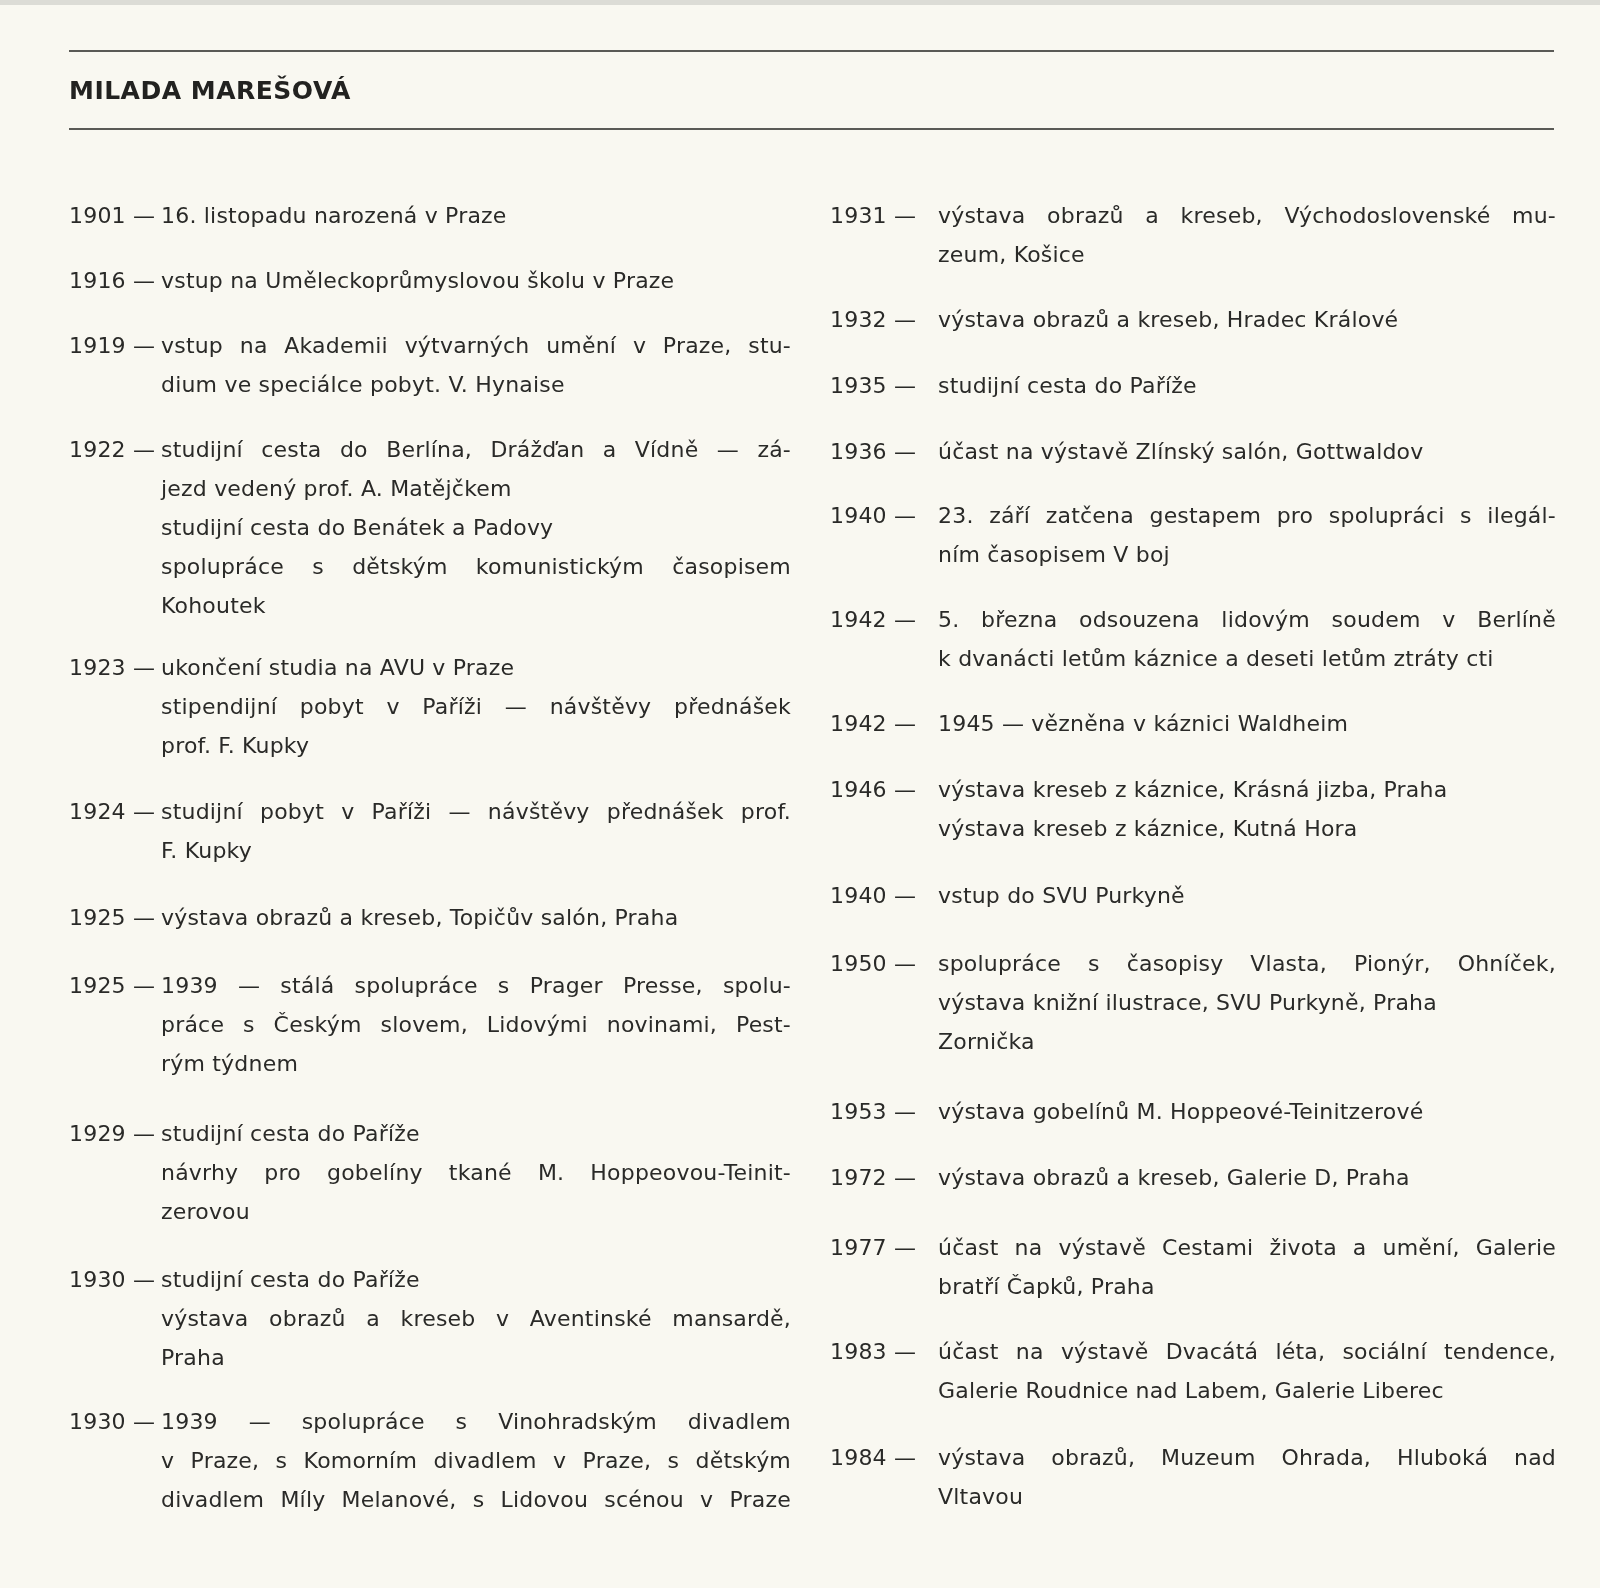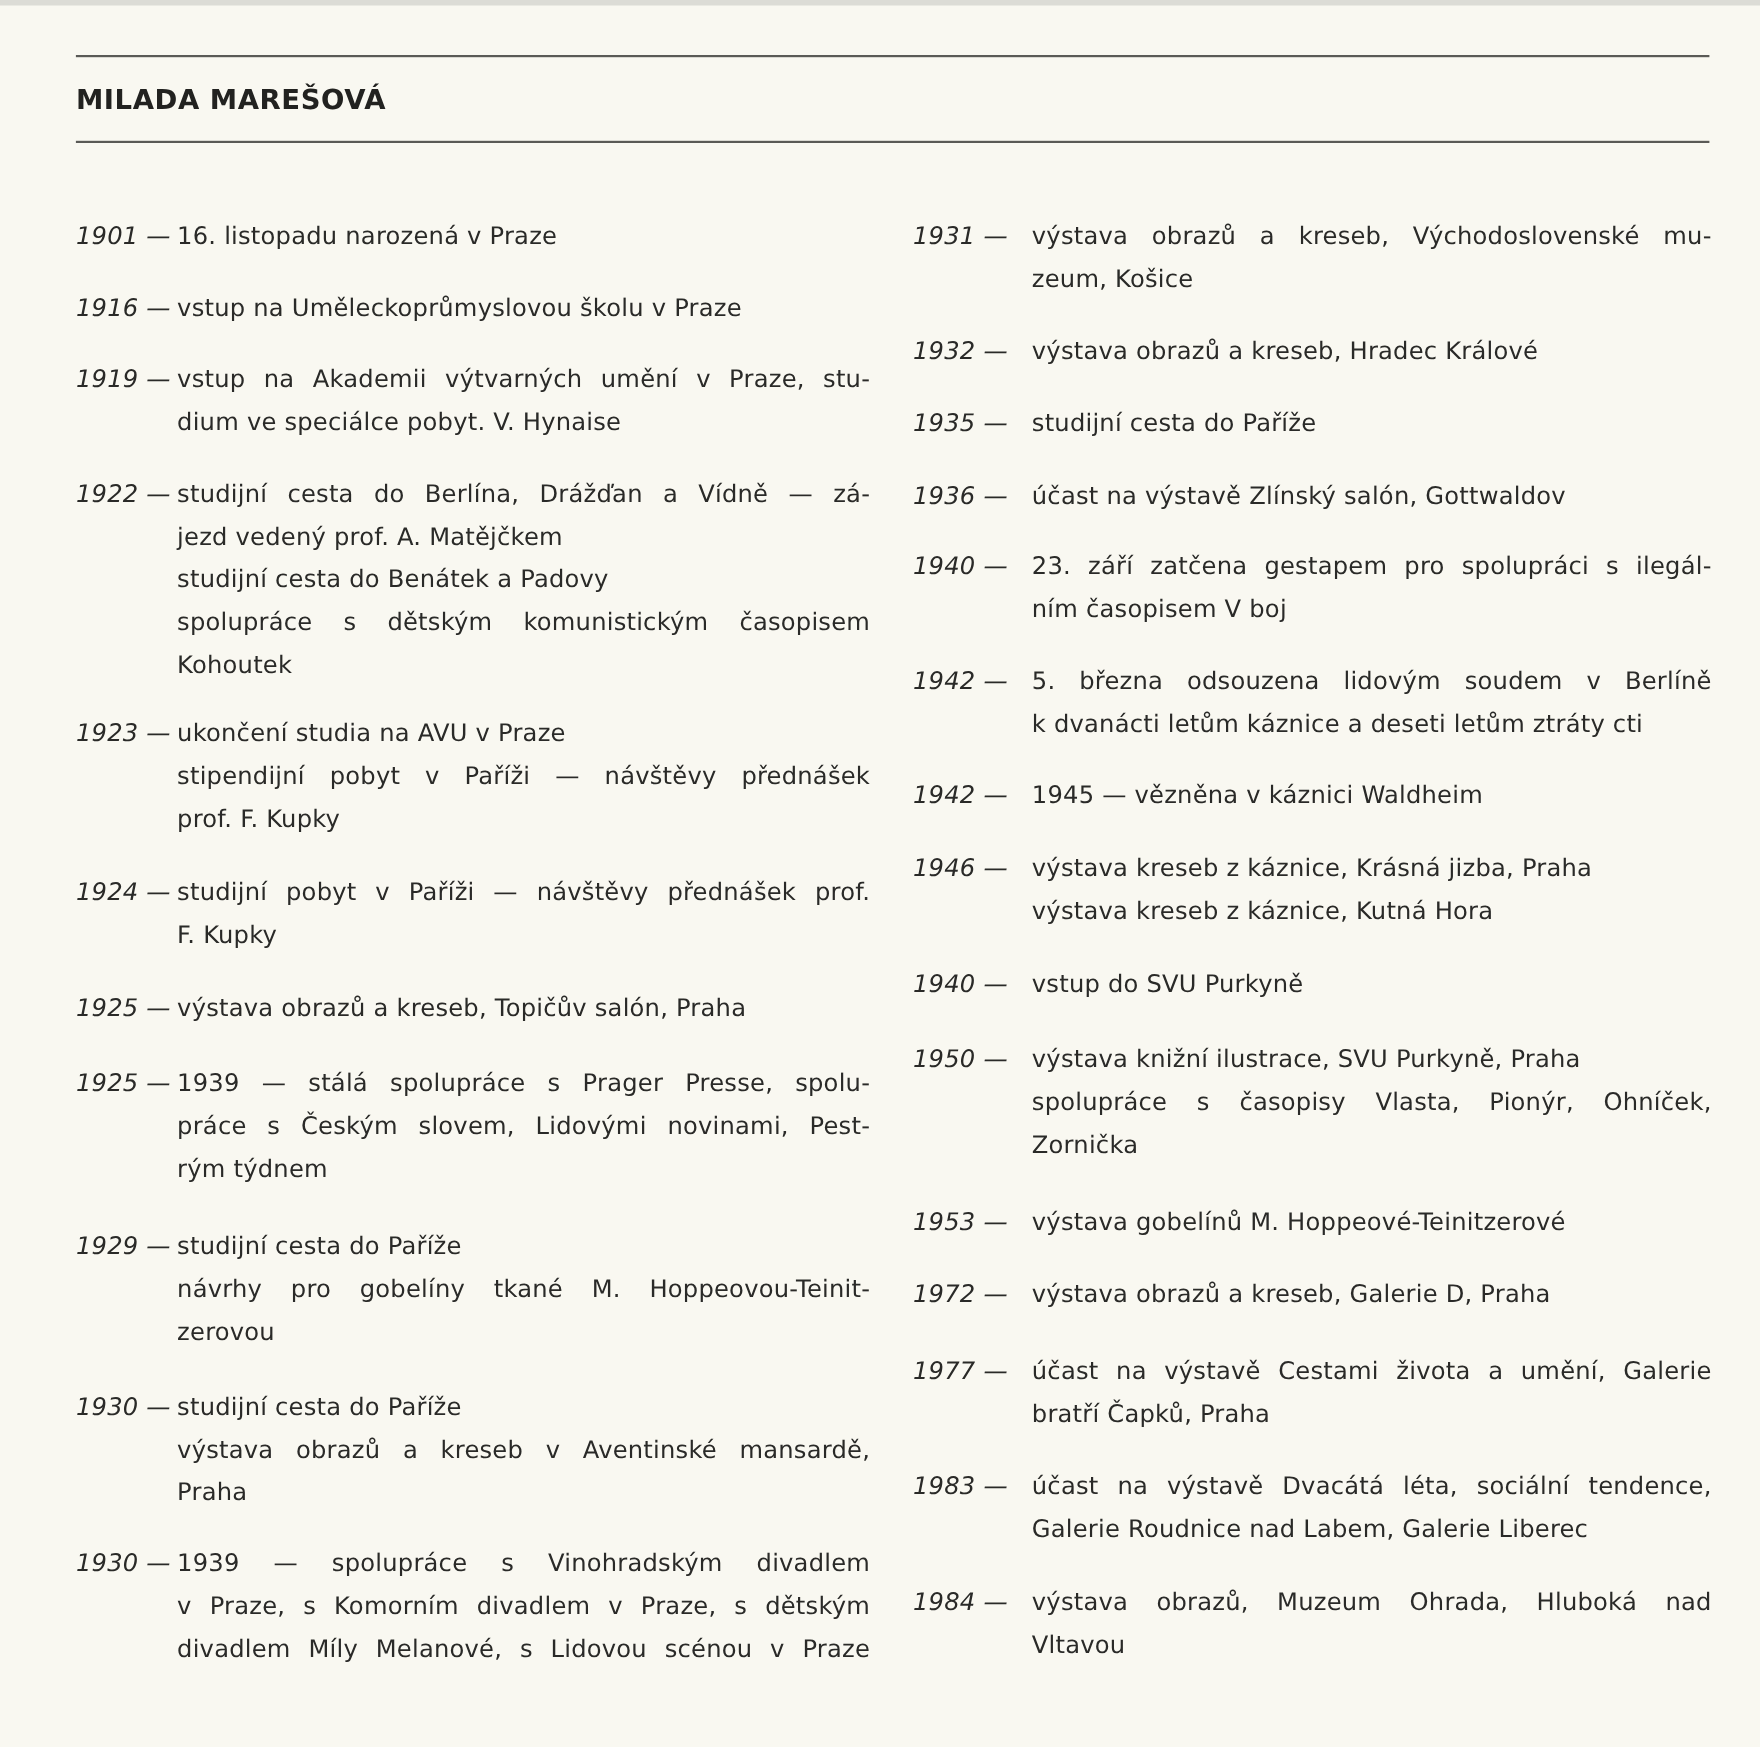--- a/index.html
+++ b/index.html
@@ -59,21 +59,20 @@
     width: 100%;
     font-size: 22px;
     line-height: 39px;
     letter-spacing: 0.2px;
   }
   .entry .year {
     position: absolute;
     left: 0;
     top: 0;
     white-space: nowrap;
-    font-style: italic;
   }
   .entry .lines {
     position: absolute;
     left: 92px;
     top: 0;
     right: 0;
   }
   .col.right .entry .lines { left: 108px; }
   .entry .line {
     display: block;
@@ -234,22 +233,22 @@
       </div>
       <div class="entry" style="top: 680px;">
         <span class="year">1940 —</span>
         <div class="lines">
           <span class="line">vstup do SVU Purkyně</span>
         </div>
       </div>
       <div class="entry" style="top: 748px;">
         <span class="year">1950 —</span>
         <div class="lines">
+          <span class="line just">spolupráce s časopisy Vlasta, Pionýr, Ohníček,</span>
           <span class="line">výstava knižní ilustrace, SVU Purkyně, Praha</span>
-          <span class="line just">spolupráce s časopisy Vlasta, Pionýr, Ohníček,</span>
           <span class="line">Zornička</span>
         </div>
       </div>
       <div class="entry" style="top: 896px;">
         <span class="year">1953 —</span>
         <div class="lines">
           <span class="line">výstava gobelínů M. Hoppeové-Teinitzerové</span>
         </div>
       </div>
       <div class="entry" style="top: 962px;">

